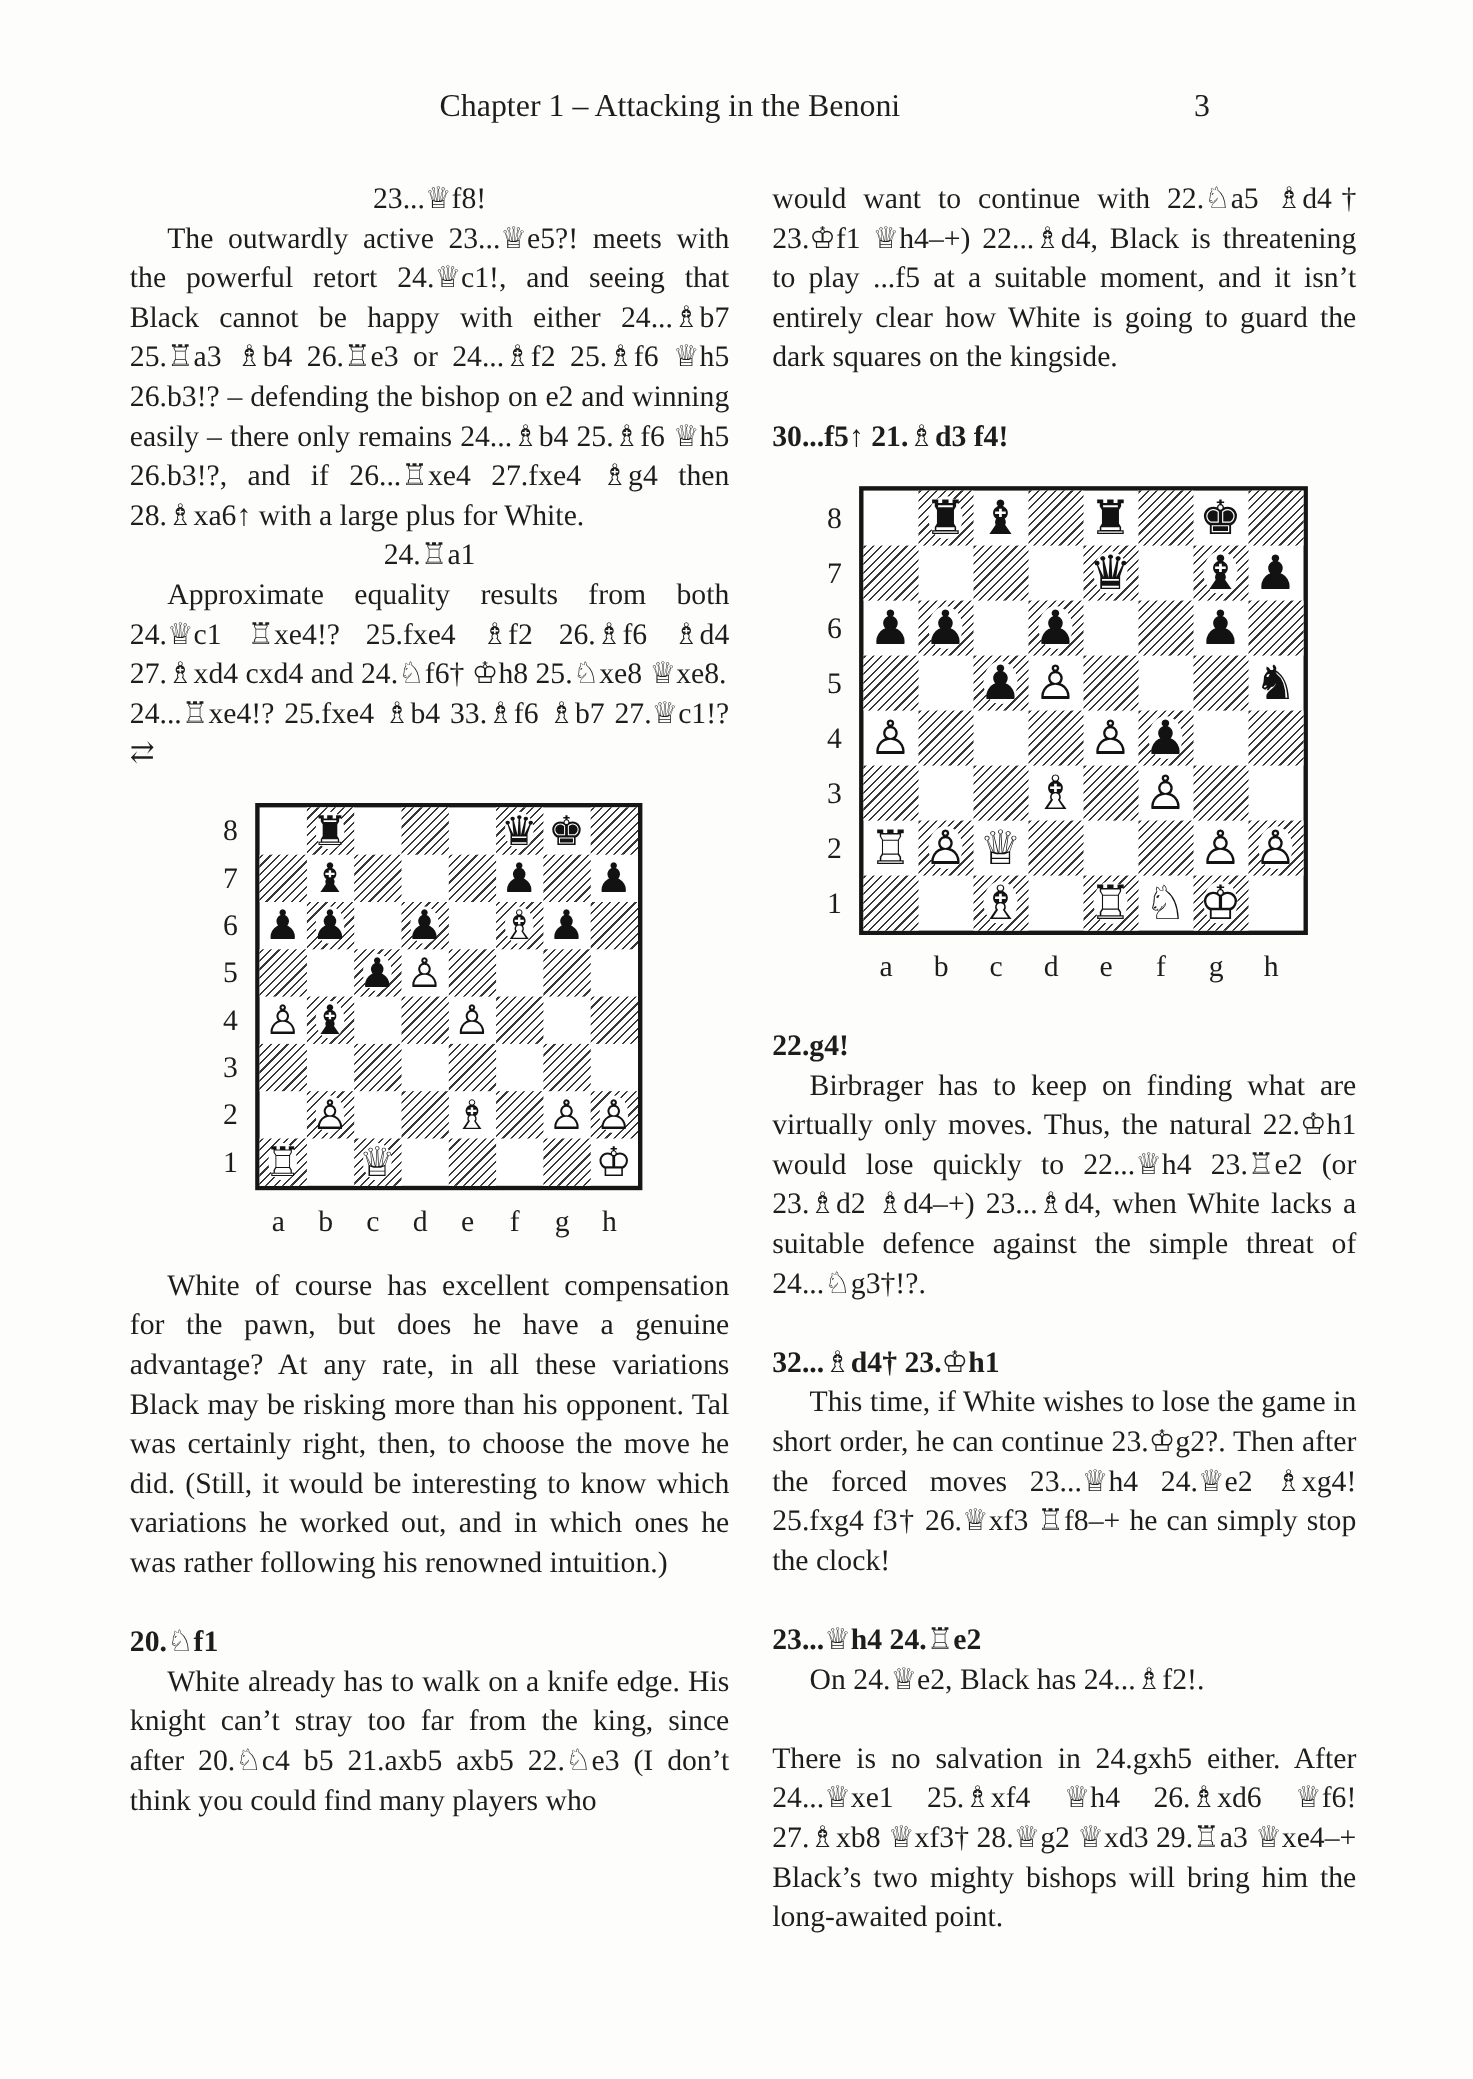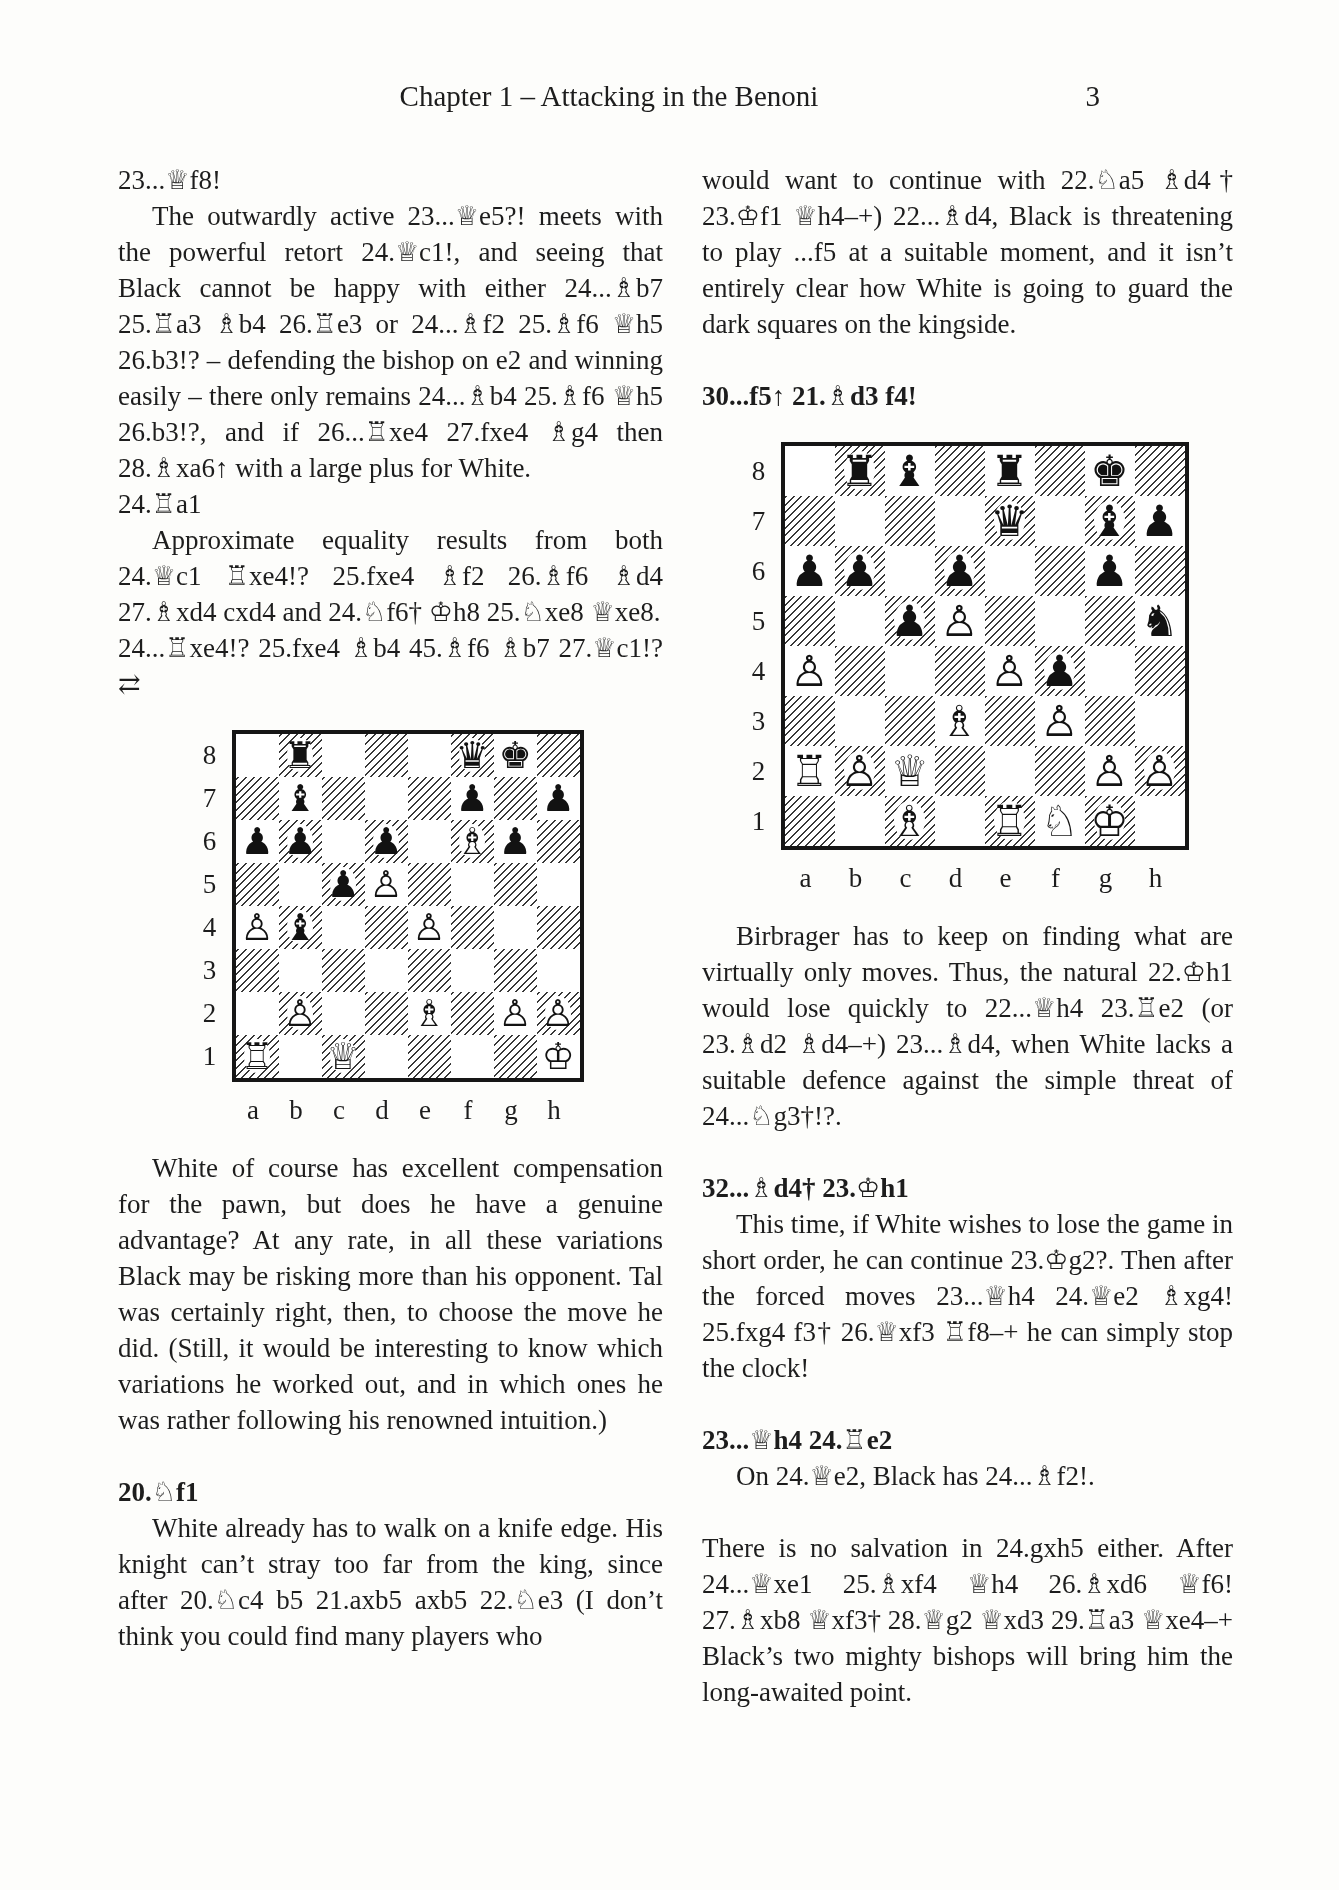--- a/index.html
+++ b/index.html
@@ -33,21 +33,21 @@
     align-items:flex-start;
   }
   .col{font-size:27px;line-height:36px;}
   .col-left{width:545px;flex:0 0 545px;}
   .col-right{width:531px;flex:0 0 531px;}
 
   p{margin:0;}
   .para, .para-indent, .para-spaced{text-align:justify;}
   .para-indent{text-indent:34px;}
   .para-spaced{margin-top:36px;}
-  .move{text-align:left;}
+  .move{text-align:center;}
   .move-justify{text-align:justify;}
   .heading{font-weight:bold;margin-top:36px;}
 
   
 
   .diagram{
     margin:28px auto 22px auto;
     width:max-content;
   }
   .col-left .diagram{--sq:43px;}
@@ -108,21 +108,21 @@
   <div class="page-header">
     <span>Chapter 1 – Attacking in the Benoni</span>
     <span class="page-number">3</span>
   </div>
   <div class="columns">
     <div class="col col-left">
         <p class="move">23...♕f8!</p>
         <p class="para-indent">The outwardly active 23...♕e5?! meets with the powerful retort 24.♕c1!, and seeing that Black cannot be happy with either 24...♗b7 25.♖a3 ♗b4 26.♖e3 or 24...♗f2 25.♗f6 ♕h5 26.b3!? – defending the bishop on e2 and winning easily – there only remains 24...♗b4 25.♗f6 ♕h5 26.b3!?, and if 26...♖xe4 27.fxe4 ♗g4 then 28.♗xa6↑ with a large plus for White.</p>
         <p class="move">24.♖a1</p>
         <p class="para-indent">Approximate equality results from both 24.♕c1 ♖xe4!? 25.fxe4 ♗f2 26.♗f6 ♗d4 27.♗xd4 cxd4 and 24.♘f6† ♔h8 25.♘xe8 ♕xe8.</p>
-        <p class="move-justify">24...♖xe4!? 25.fxe4 ♗b4 45.♗f6 ♗b7 27.♕c1!?⇄</p>
+        <p class="move-justify">24...♖xe4!? 25.fxe4 ♗b4 33.♗f6 ♗b7 27.♕c1!?⇄</p>
         <figure class="diagram">
           <div class="board-row">
             <div class="ranks">
               <div class="rank-label">8</div>
               <div class="rank-label">7</div>
               <div class="rank-label">6</div>
               <div class="rank-label">5</div>
               <div class="rank-label">4</div>
               <div class="rank-label">3</div>
               <div class="rank-label">2</div>
@@ -400,20 +400,21 @@
             <div class="file-label">a</div>
             <div class="file-label">b</div>
             <div class="file-label">c</div>
             <div class="file-label">d</div>
             <div class="file-label">e</div>
             <div class="file-label">f</div>
             <div class="file-label">g</div>
             <div class="file-label">h</div>
           </div>
         </figure>
+        <p class="heading">22.g4!</p>
         <p class="para-indent">Birbrager has to keep on finding what are virtually only moves. Thus, the natural 22.♔h1 would lose quickly to 22...♕h4 23.♖e2 (or 23.♗d2 ♗d4–+) 23...♗d4, when White lacks a suitable defence against the simple threat of 24...♘g3†!?.</p>
         <p class="heading">32...♗d4† 23.♔h1</p>
         <p class="para-indent">This time, if White wishes to lose the game in short order, he can continue 23.♔g2?. Then after the forced moves 23...♕h4 24.♕e2 ♗xg4! 25.fxg4 f3† 26.♕xf3 ♖f8–+ he can simply stop the clock!</p>
         <p class="heading">23...♕h4 24.♖e2</p>
         <p class="para-indent">On 24.♕e2, Black has 24...♗f2!.</p>
         <p class="para-spaced">There is no salvation in 24.gxh5 either. After 24...♕xe1 25.♗xf4 ♕h4 26.♗xd6 ♕f6! 27.♗xb8 ♕xf3† 28.♕g2 ♕xd3 29.♖a3 ♕xe4–+ Black’s two mighty bishops will bring him the long-awaited point.</p>
       </div>
   </div>
 </div>
 

